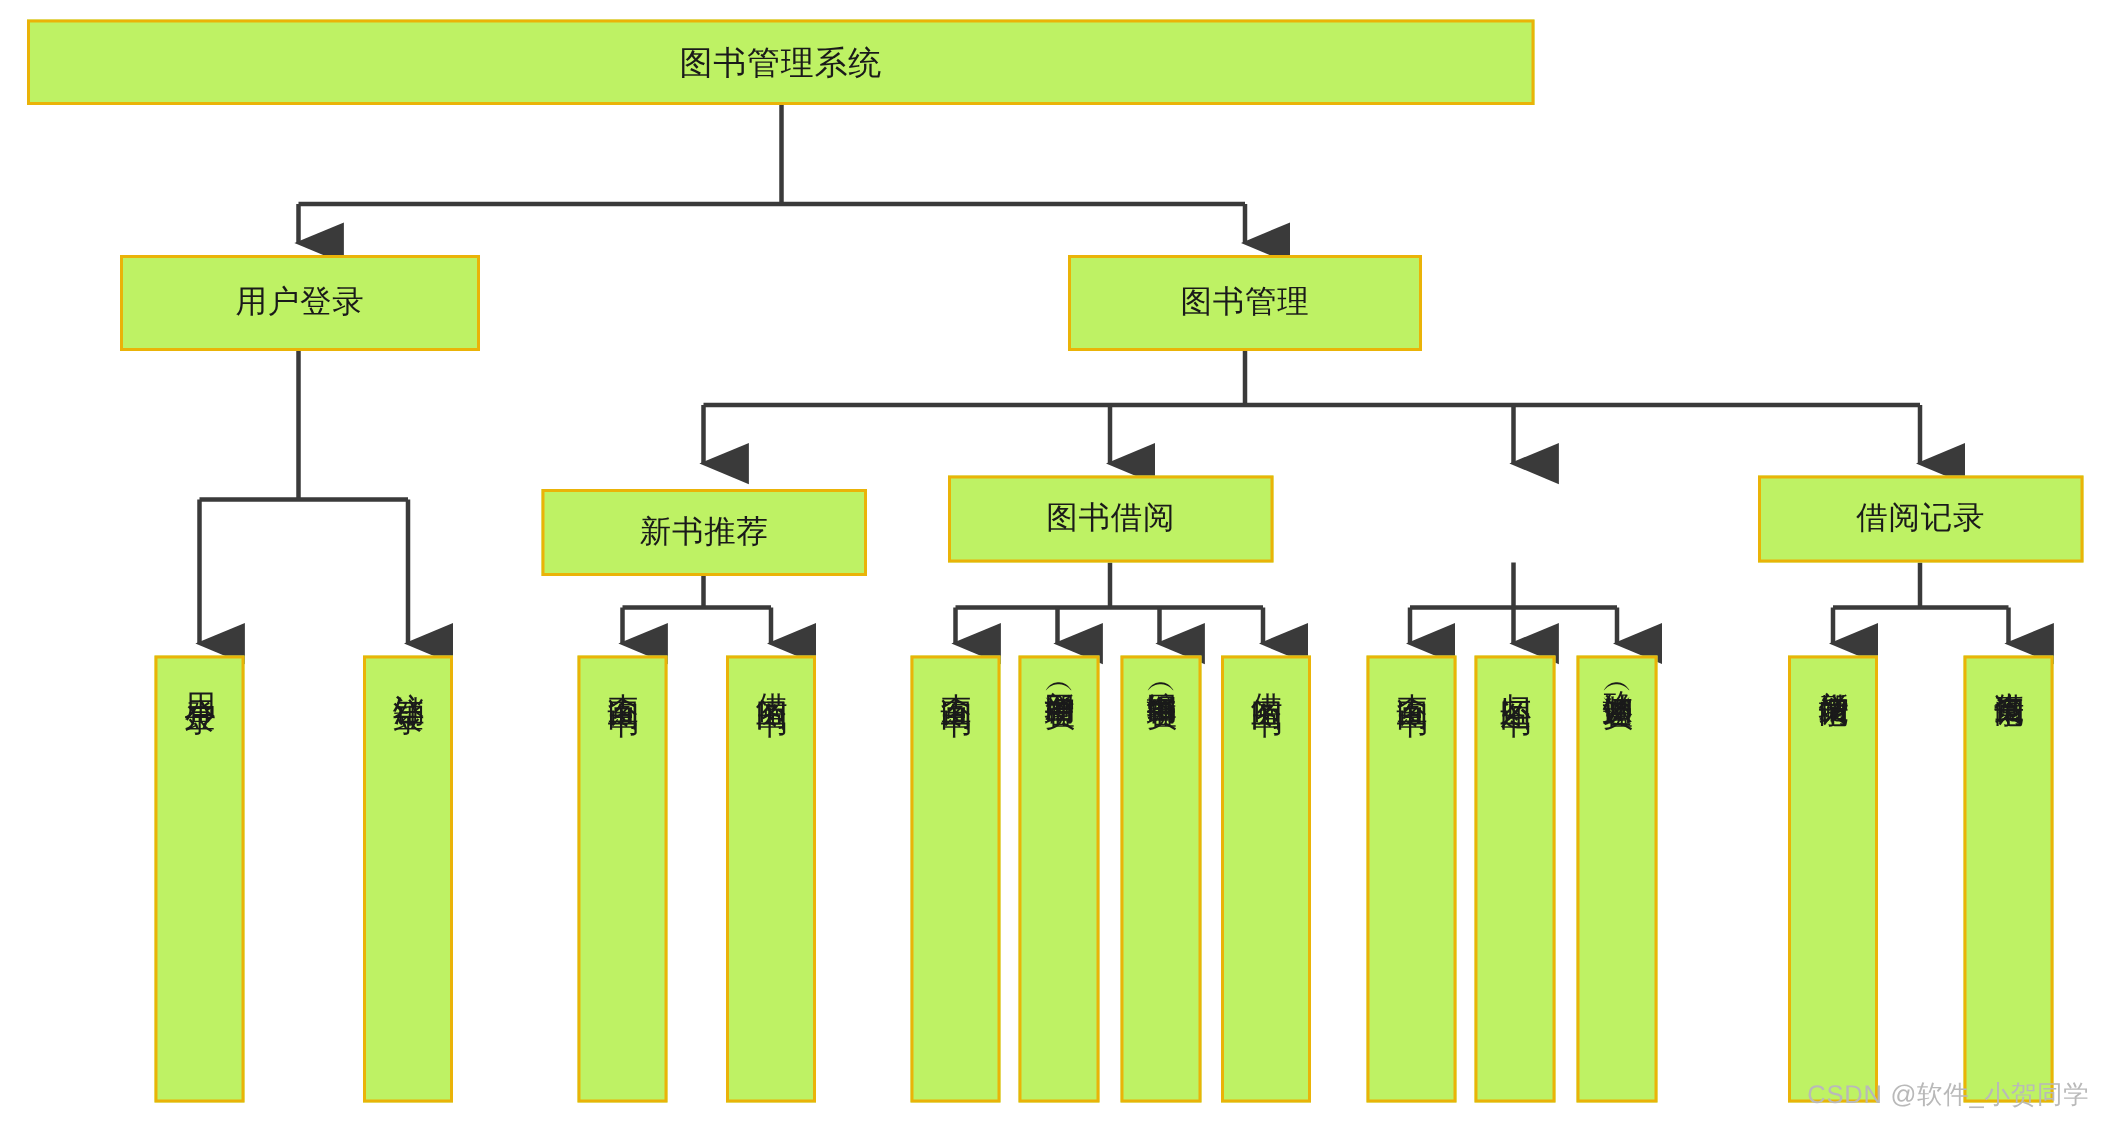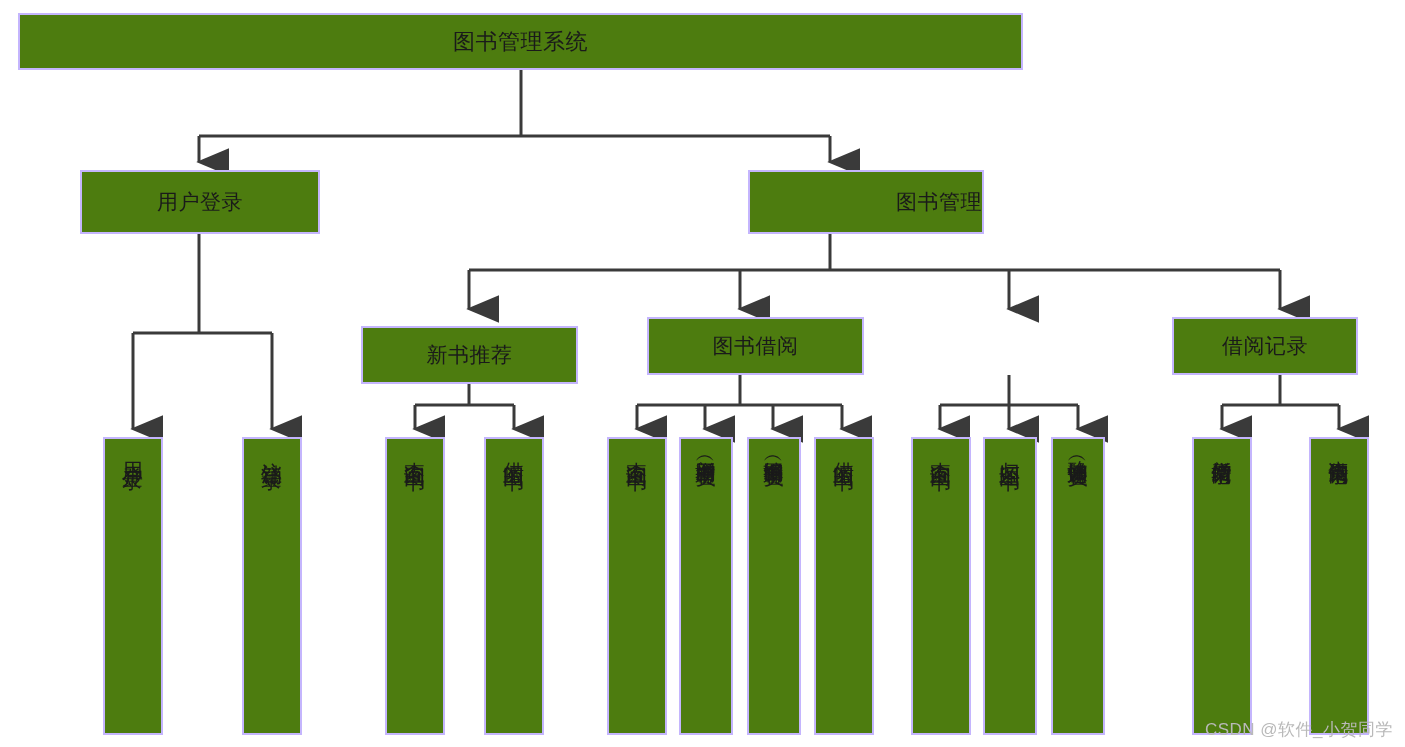--- a/index.html
+++ b/index.html
@@ -21,22 +21,22 @@
     position: absolute;
     left: 0;
     top: 0;
     width: 1405px;
     height: 747px;
     pointer-events: none;
   }
   .node {
     position: absolute;
     box-sizing: border-box;
-    background: #4d7c0f;
-    border: 2px solid #c4b5fd;
+    background: #bef264;
+    border: 2px solid #eab308;
     display: flex;
     align-items: center;
     justify-content: center;
     color: #1a1a1a;
   }
   .node .label {
     display: block;
     text-align: center;
     line-height: 1.08;
   }
@@ -132,31 +132,31 @@
     </g>
   </svg>
 
   <div class="node horiz root" style="left:18px; top:13px; width:1005px; height:57px;">
     <span class="label">图书管理系统</span>
   </div>
 
   <div class="node horiz" style="left:80px; top:170px; width:240px; height:64px;">
     <span class="label">用户登录</span>
   </div>
-  <div class="node horiz" style="left:748px; top:170px; width:236px; height:64px;justify-content:flex-end;">
+  <div class="node horiz" style="left:712px; top:170px; width:236px; height:64px;">
     <span class="label">图书管理</span>
   </div>
 
   <div class="node horiz" style="left:361px; top:326px; width:217px; height:58px;">
     <span class="label">新书推荐</span>
   </div>
-  <div class="node horiz" style="left:632px; top:317px; width:217px; height:58px;margin-left:15px;">
+  <div class="node horiz" style="left:632px; top:317px; width:217px; height:58px;">
     <span class="label">图书借阅</span>
   </div>
-  <div class="node horiz" style="left:1172px; top:317px; width:186px; height:58px;">
+  <div class="node horiz" style="left:1172px; top:317px; width:217px; height:58px;">
     <span class="label">借阅记录</span>
   </div>
 
   <div class="node vert" style="left:103px; top:437px; width:60px; height:298px;">
     <span class="label">用户登录</span>
   </div>
   <div class="node vert" style="left:242px; top:437px; width:60px; height:298px;">
     <span class="label">注销登录</span>
   </div>
 

